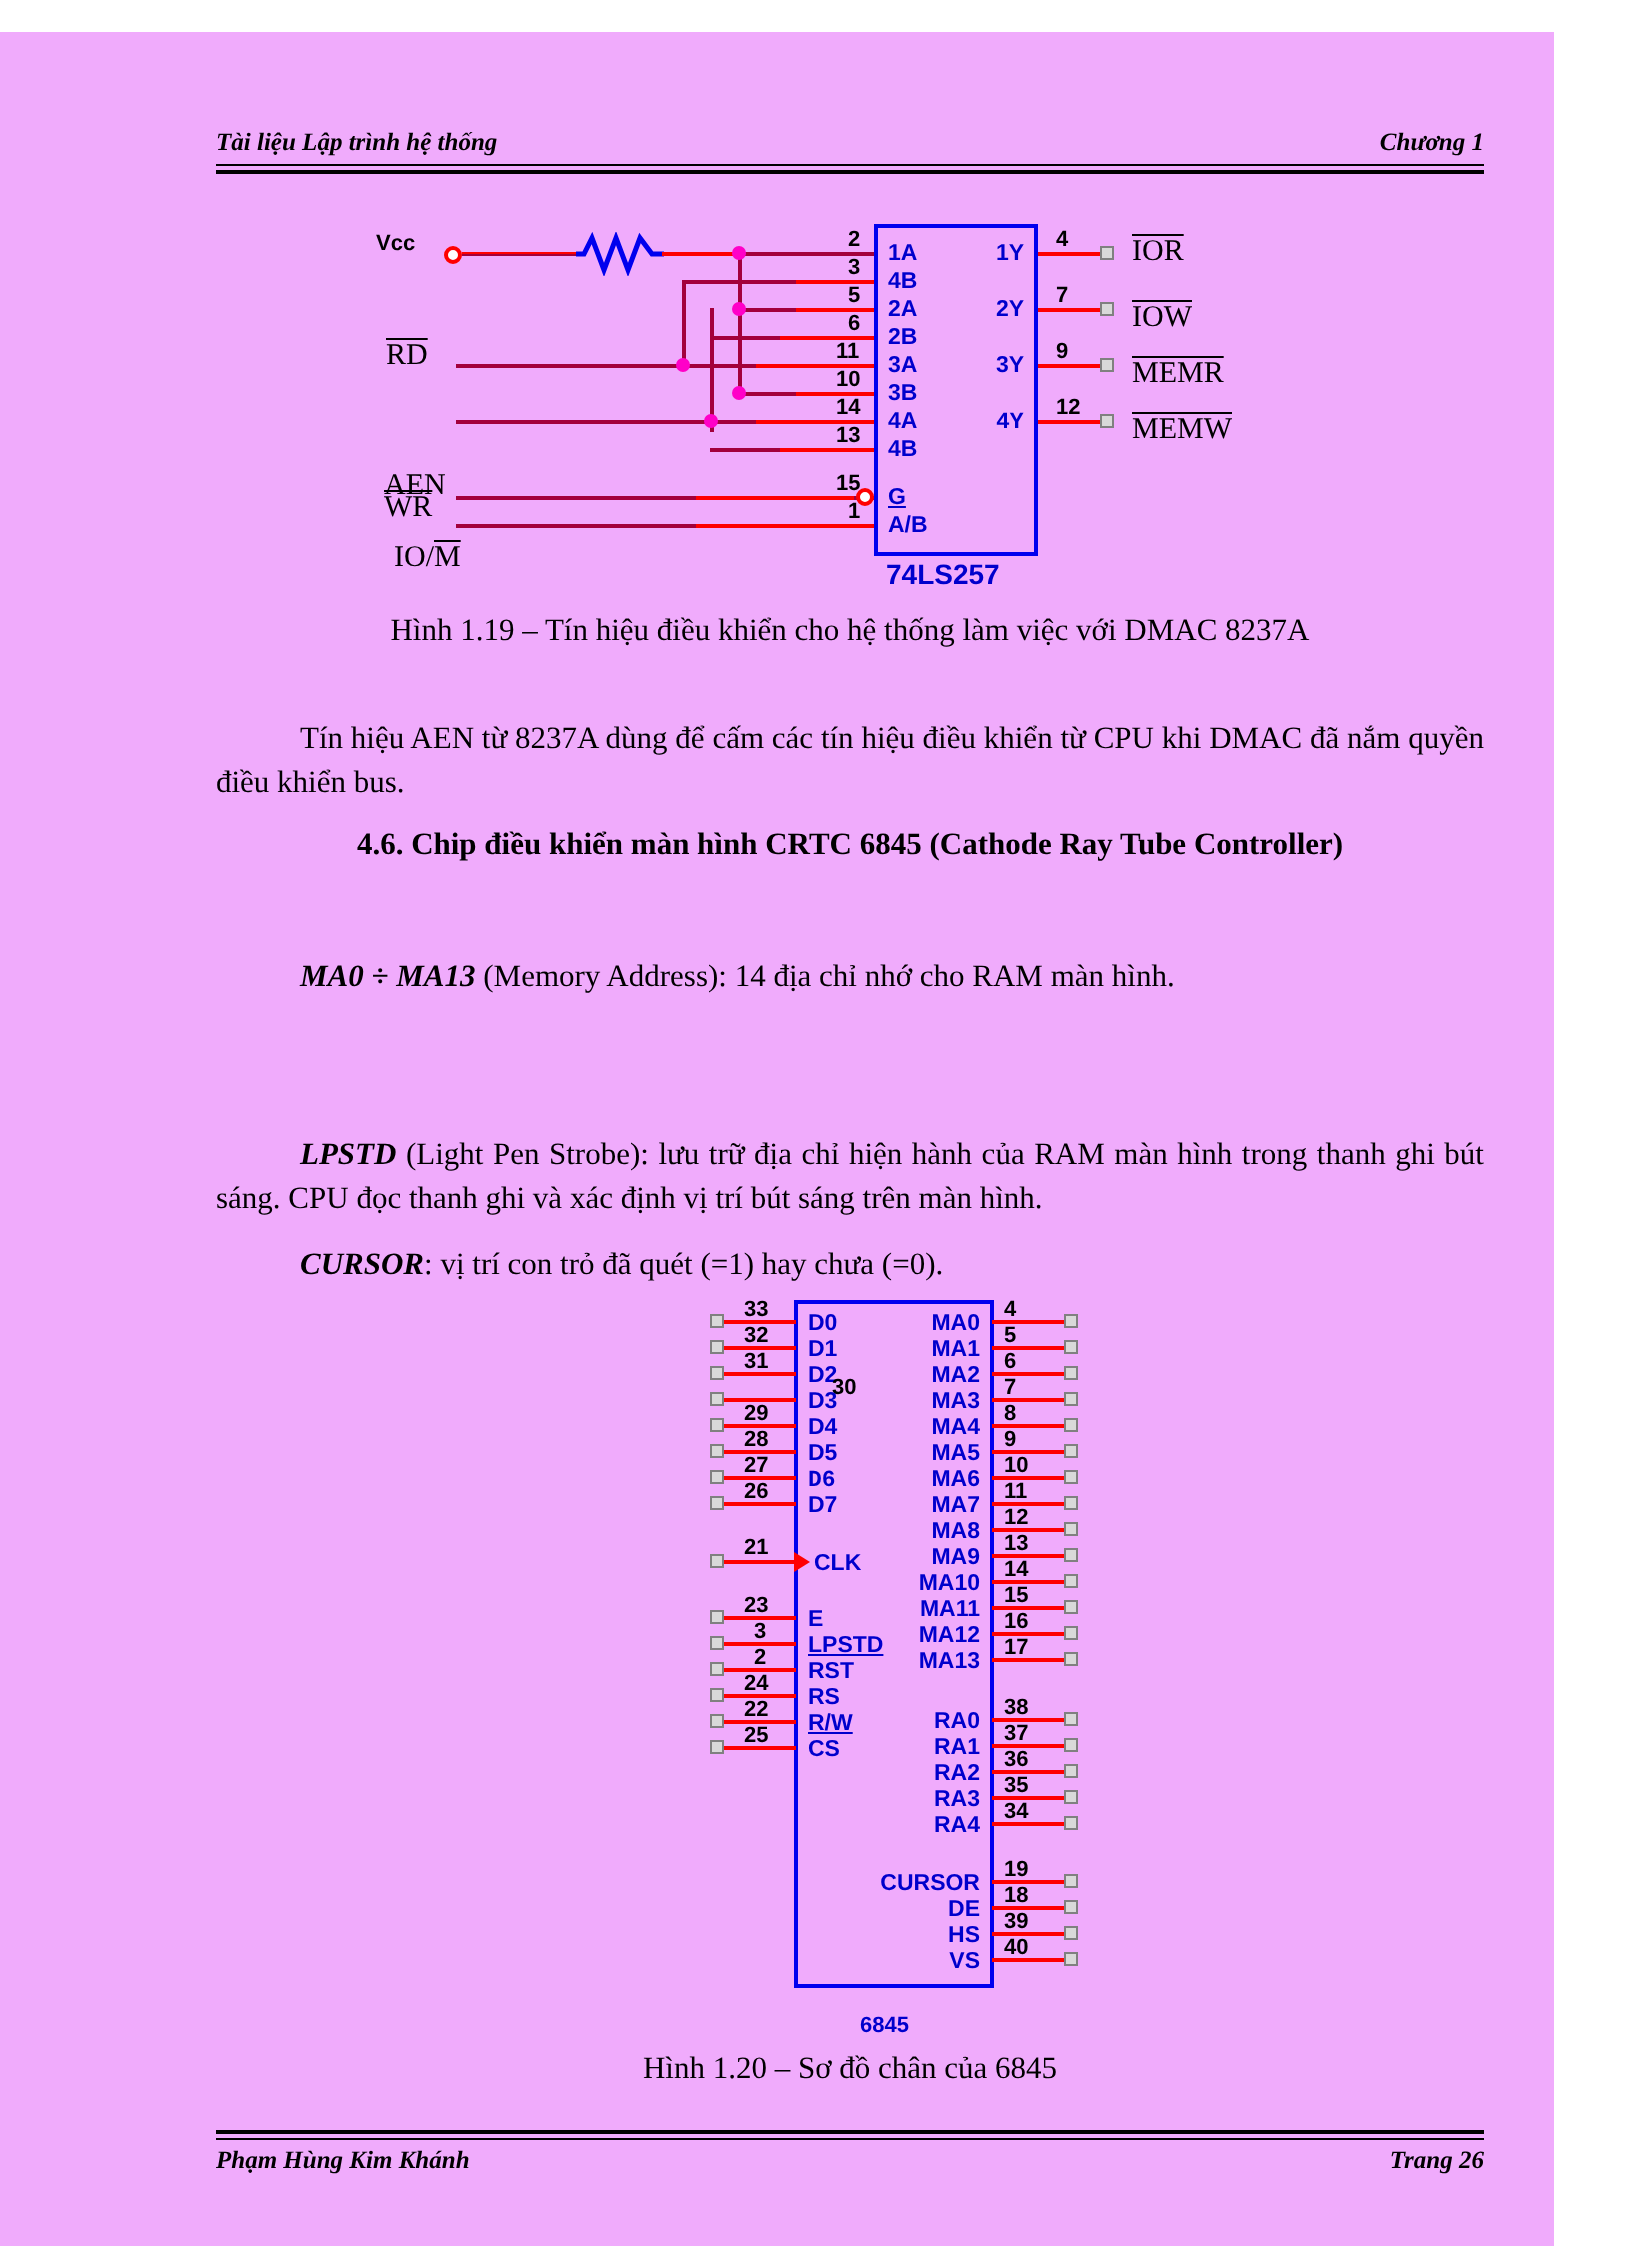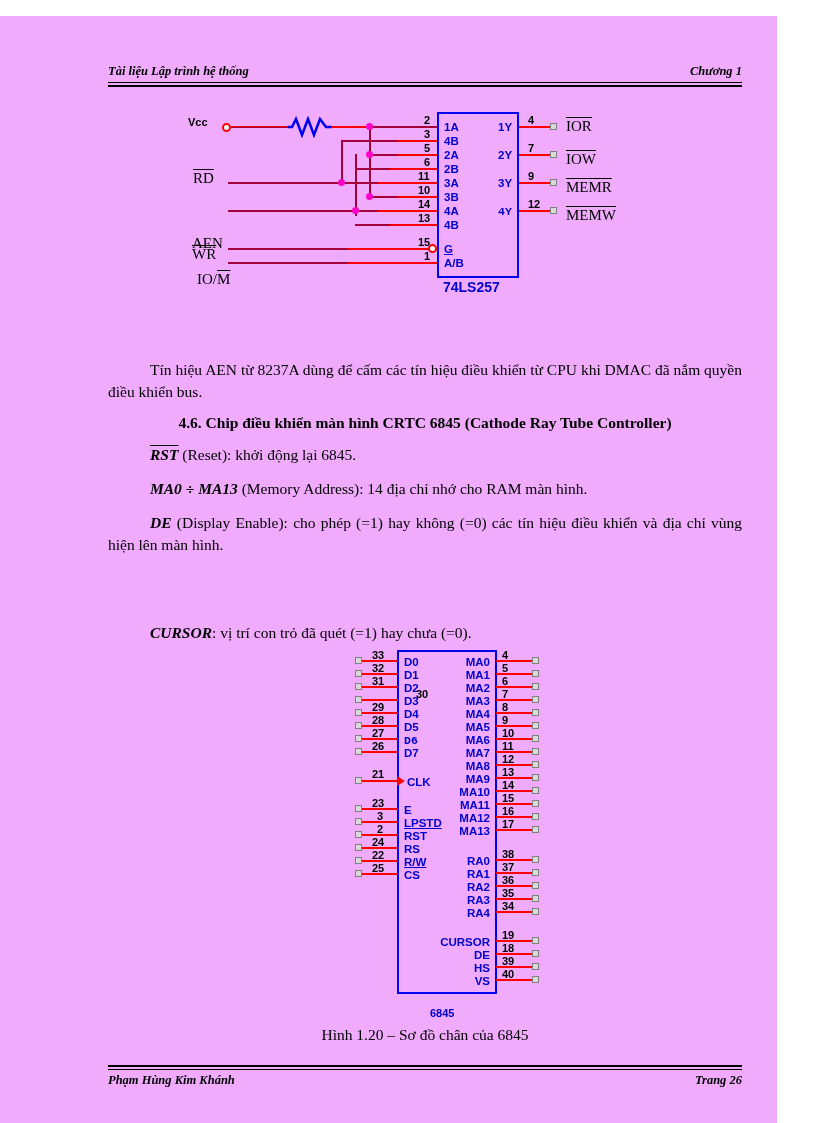--- a/index.html
+++ b/index.html
@@ -226,37 +226,35 @@
     <div class="siglabel" style="left:566px;top:192px;"><span class="ob">MEMW</span></div>
 
     <div class="siglabel" style="left:193px;top:155px;"><span class="ob">RD</span></div>
     <div class="siglabel" style="left:192px;top:183px;margin-top:48px;"><span class="ob">WR</span></div>
     <div class="siglabel" style="left:192px;top:220px;"><span>AEN</span></div>
     <div class="siglabel" style="left:197px;top:256px;">IO/<span class="ob">M</span></div>
 
     <div class="chipname" style="left:443px;top:264px;font-size:14px;">74LS257</div>
   </div>
 
+  <div class="caption" style="top:291px;">Hình 1.19 – Tín hiệu điều khiển cho hệ thống làm việc với DMAC 8237A</div>
 
   <div class="para indent" style="top:343px;">Tín hiệu AEN từ 8237A dùng để cấm các tín hiệu điều khiển từ CPU khi DMAC đã nắm quyền điều khiển bus.</div>
 
   <div class="head46" style="top:398px;">4.6. Chip điều khiển màn hình CRTC 6845 (Cathode Ray Tube Controller)</div>
 
-  <div class="para" style="top:428px;text-indent:42px;">
-    <span class="term ovl">RST</span><span> (Reset): khởi động lại 6845.</span>
-  </div>
 
   <div class="para" style="top:462px;text-indent:42px;">
     <span class="term">MA0 ÷ MA13</span><span> (Memory Address): 14 địa chỉ nhớ cho RAM màn hình.</span>
   </div>
 
-  <div class="para" style="top:496px;text-indent:42px;">
-    <span class="term">DE</span><span> (Display Enable): cho phép (=1) hay không (=0) các tín hiệu điều khiển và địa chỉ vùng hiện lên màn hình.</span>
-  </div>
-
+
+  <div class="para" style="top:551px;text-indent:42px;">
+    <span class="term">LPSTD</span><span> (Light Pen Strobe): lưu trữ địa chỉ hiện hành của RAM màn hình trong thanh ghi bút sáng. CPU đọc thanh ghi và xác định vị trí bút sáng trên màn hình.</span>
+  </div>
 
   <div class="para" style="top:606px;text-indent:42px;">
     <span class="term">CURSOR</span><span>: vị trí con trỏ đã quét (=1) hay chưa (=0).</span>
   </div>
 
   <div class="sch" style="left:0;top:0;width:816px;height:1010px;">
 
     <div class="chipbox" style="left:397px;top:634px;width:100px;height:344px;"></div>
 
     <div>

